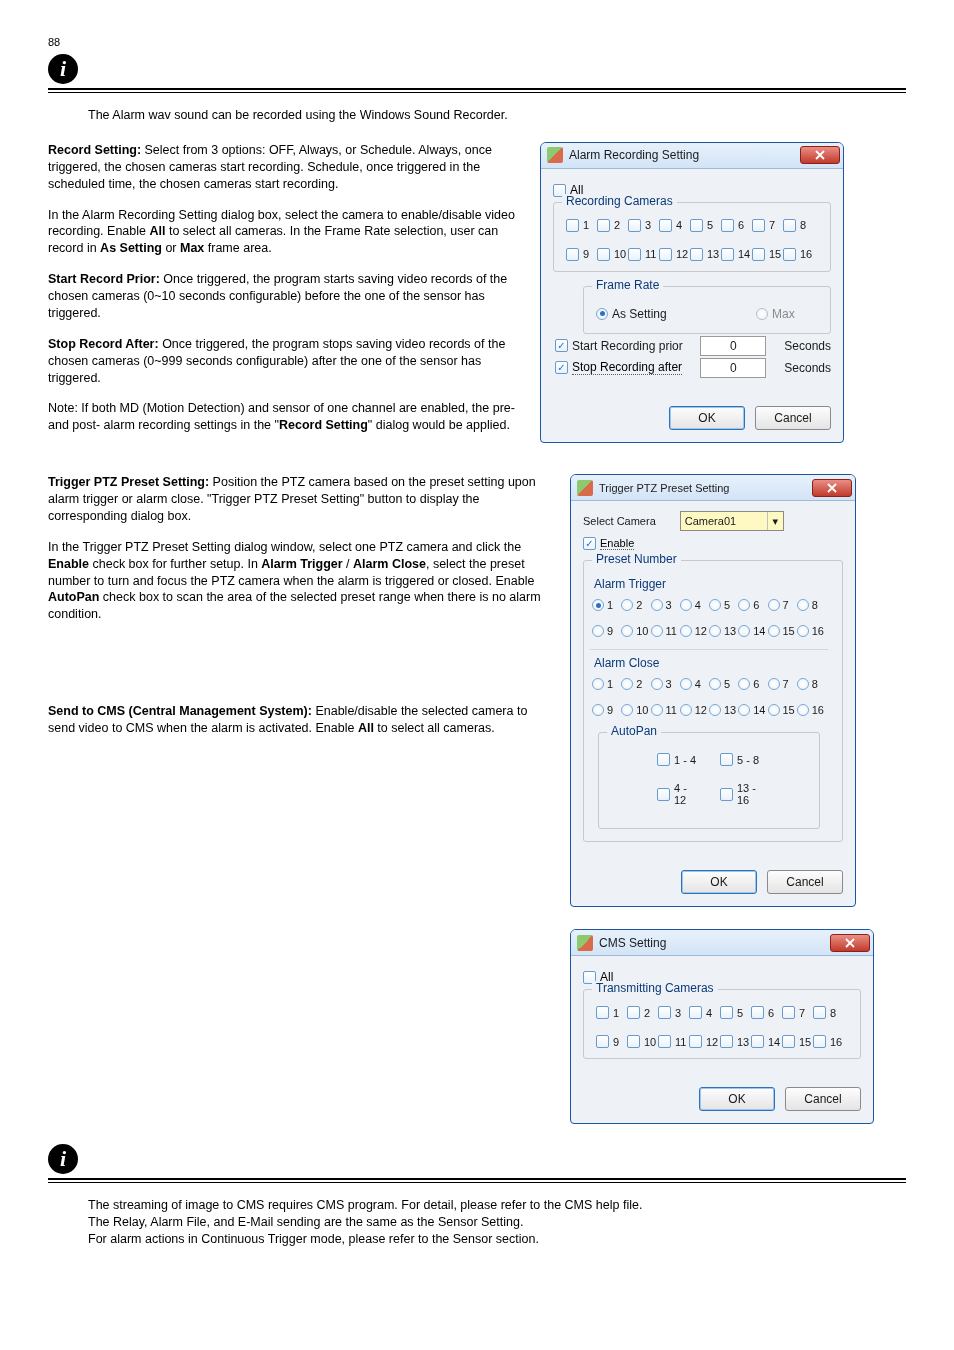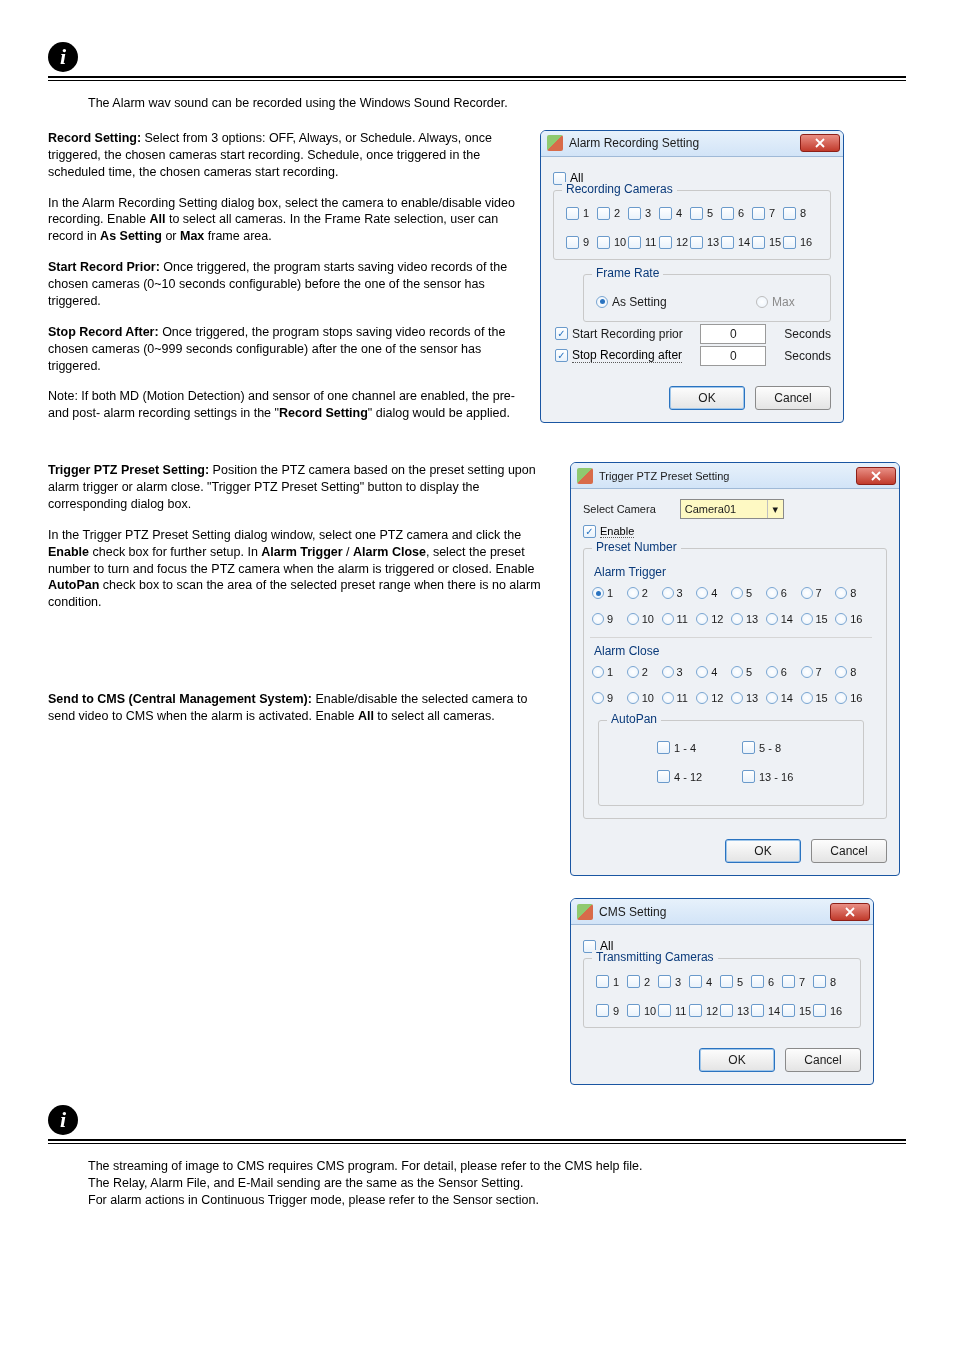--- a/index.html
+++ b/index.html
@@ -80,21 +80,21 @@
     flex-shrink: 0;
   }
   .radio.selected::after {
     content: ""; width: 5px; height: 5px; border-radius: 50%; background: #2a73c0;
   }
   .cam-grid { display: grid; grid-template-columns: repeat(8, 1fr); gap: 8px 0; padding: 6px 0 2px 4px; }
   .cam-cell { display: flex; align-items: center; gap: 4px; font-size: 11px; }
   .ptz-grid { display: grid; grid-template-columns: repeat(8, 1fr); gap: 8px 0; padding: 6px 0 2px 0; }
   .ptz-cell { display: flex; align-items: center; gap: 3px; font-size: 11px; }
   .autopan-grid { display: grid; grid-template-columns: 1fr 1fr; gap: 8px 20px; padding: 6px 40px 10px 50px; }
-  .btnrow { display: flex; justify-content: flex-end; gap: 10px; margin-top: 20px; }
+  .btnrow { display: flex; justify-content: flex-end; gap: 10px; margin-top: 28px; }
   .winbtn {
     min-width: 76px; height: 24px; padding: 0 14px;
     border: 1px solid #8a8a8a; border-radius: 3px;
     background: linear-gradient(#fdfdfd,#e4e4e4);
     font-size: 12px; display: flex; align-items: center; justify-content: center;
   }
   .winbtn.default { border-color: #2a73c0; box-shadow: 0 0 0 1px #9fc6ea inset; }
   .textinput {
     width: 66px; height: 20px; border: 1px solid #9a9a9a;
     background: #fff; text-align: center; font-size: 12px; line-height: 18px;
@@ -111,20 +111,21 @@
   .rec-row .mid { width: 86px; display: flex; justify-content: flex-end; }
   .rec-row .unit { padding-left: 10px; }
   .frame-row { display: flex; align-items: center; padding: 6px 0 0 4px; }
   .section-head { font-size: 12px; color: #0a3a7a; margin: 6px 0 2px 2px; }
   .disabled { color: #8b8b8b; }
 </style>
 </head>
 <body>
 
 <div class="page">
+  <div style="font-size:11px;margin-bottom:6px;">88</div>
 
   <div class="hr-stack">
     <div class="info-row">
       <div class="info-icon">i</div>
     </div>
     <hr class="hr-thick">
     <hr class="hr-thin">
   </div>
   <div class="info-text">The Alarm wav sound can be recorded using the Windows Sound Recorder.</div>
 
@@ -287,21 +288,21 @@
       <p>
         <span>In the Trigger PTZ Preset Setting dialog window, select one PTZ camera and click the </span><span class="bold">Enable</span><span> check box for further setup. In </span><span class="bold">Alarm Trigger</span><span> / </span><span class="bold">Alarm Close</span><span>, select the preset number to turn and focus the PTZ camera when the alarm is triggered or closed. Enable </span><span class="bold">AutoPan</span><span> check box to scan the area of the selected preset range when there is no alarm condition.</span>
       </p>
       <p style="margin-top:80px;">
         <span class="bold">Send to CMS (Central Management System):</span><span> Enable/disable the selected camera to send video to CMS when the alarm is activated. Enable </span><span class="bold">All</span><span> to select all cameras.</span>
       </p>
     </div>
 
     <div style="display:flex; flex-direction:column; gap:22px;">
 
-      <div class="dialog" style="width:330px;">
+      <div class="dialog" style="width:286px;">
         <div class="titlebar">
           <div class="titlebar-left">
             <div class="appicon"></div>
             <div class="title" style="font-size:11px;">Trigger PTZ Preset Setting</div>
           </div>
           <div class="closebtn">
             <svg viewBox="0 0 10 10">
                 <path d="M1 1 L9 9 M9 1 L1 9" stroke="#fff" stroke-width="1.8"></path>
               </svg>
           </div>

